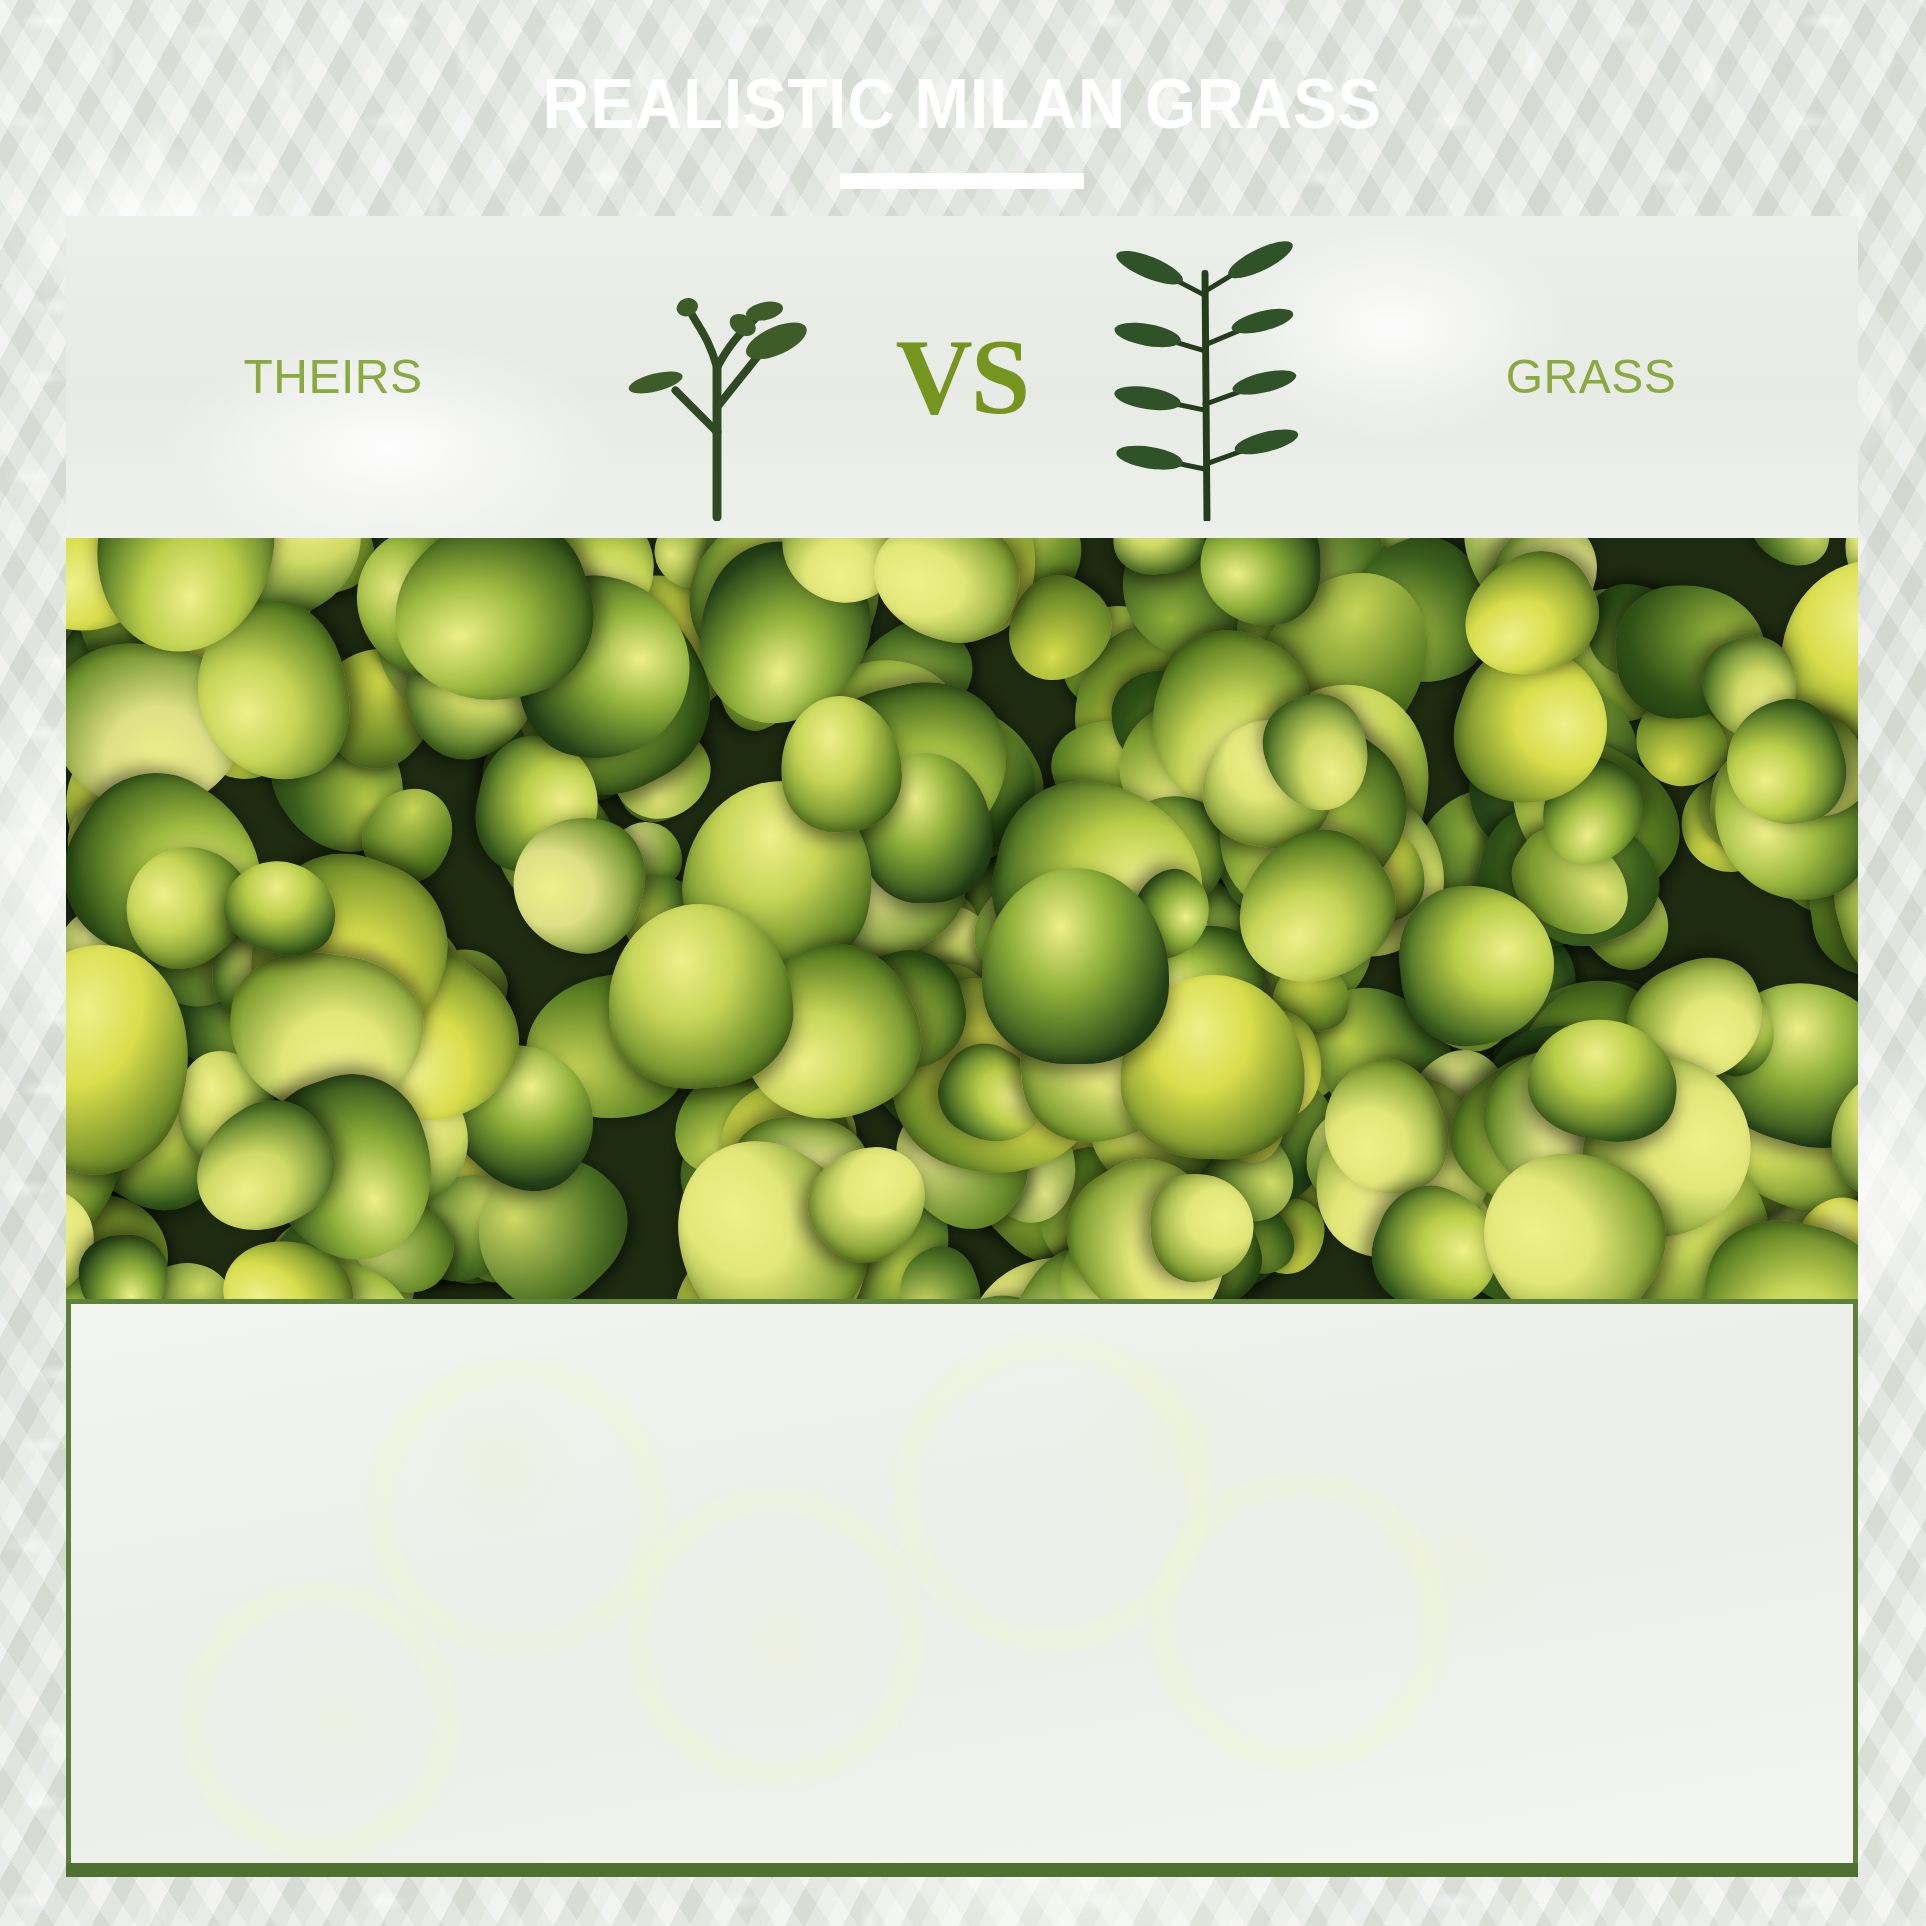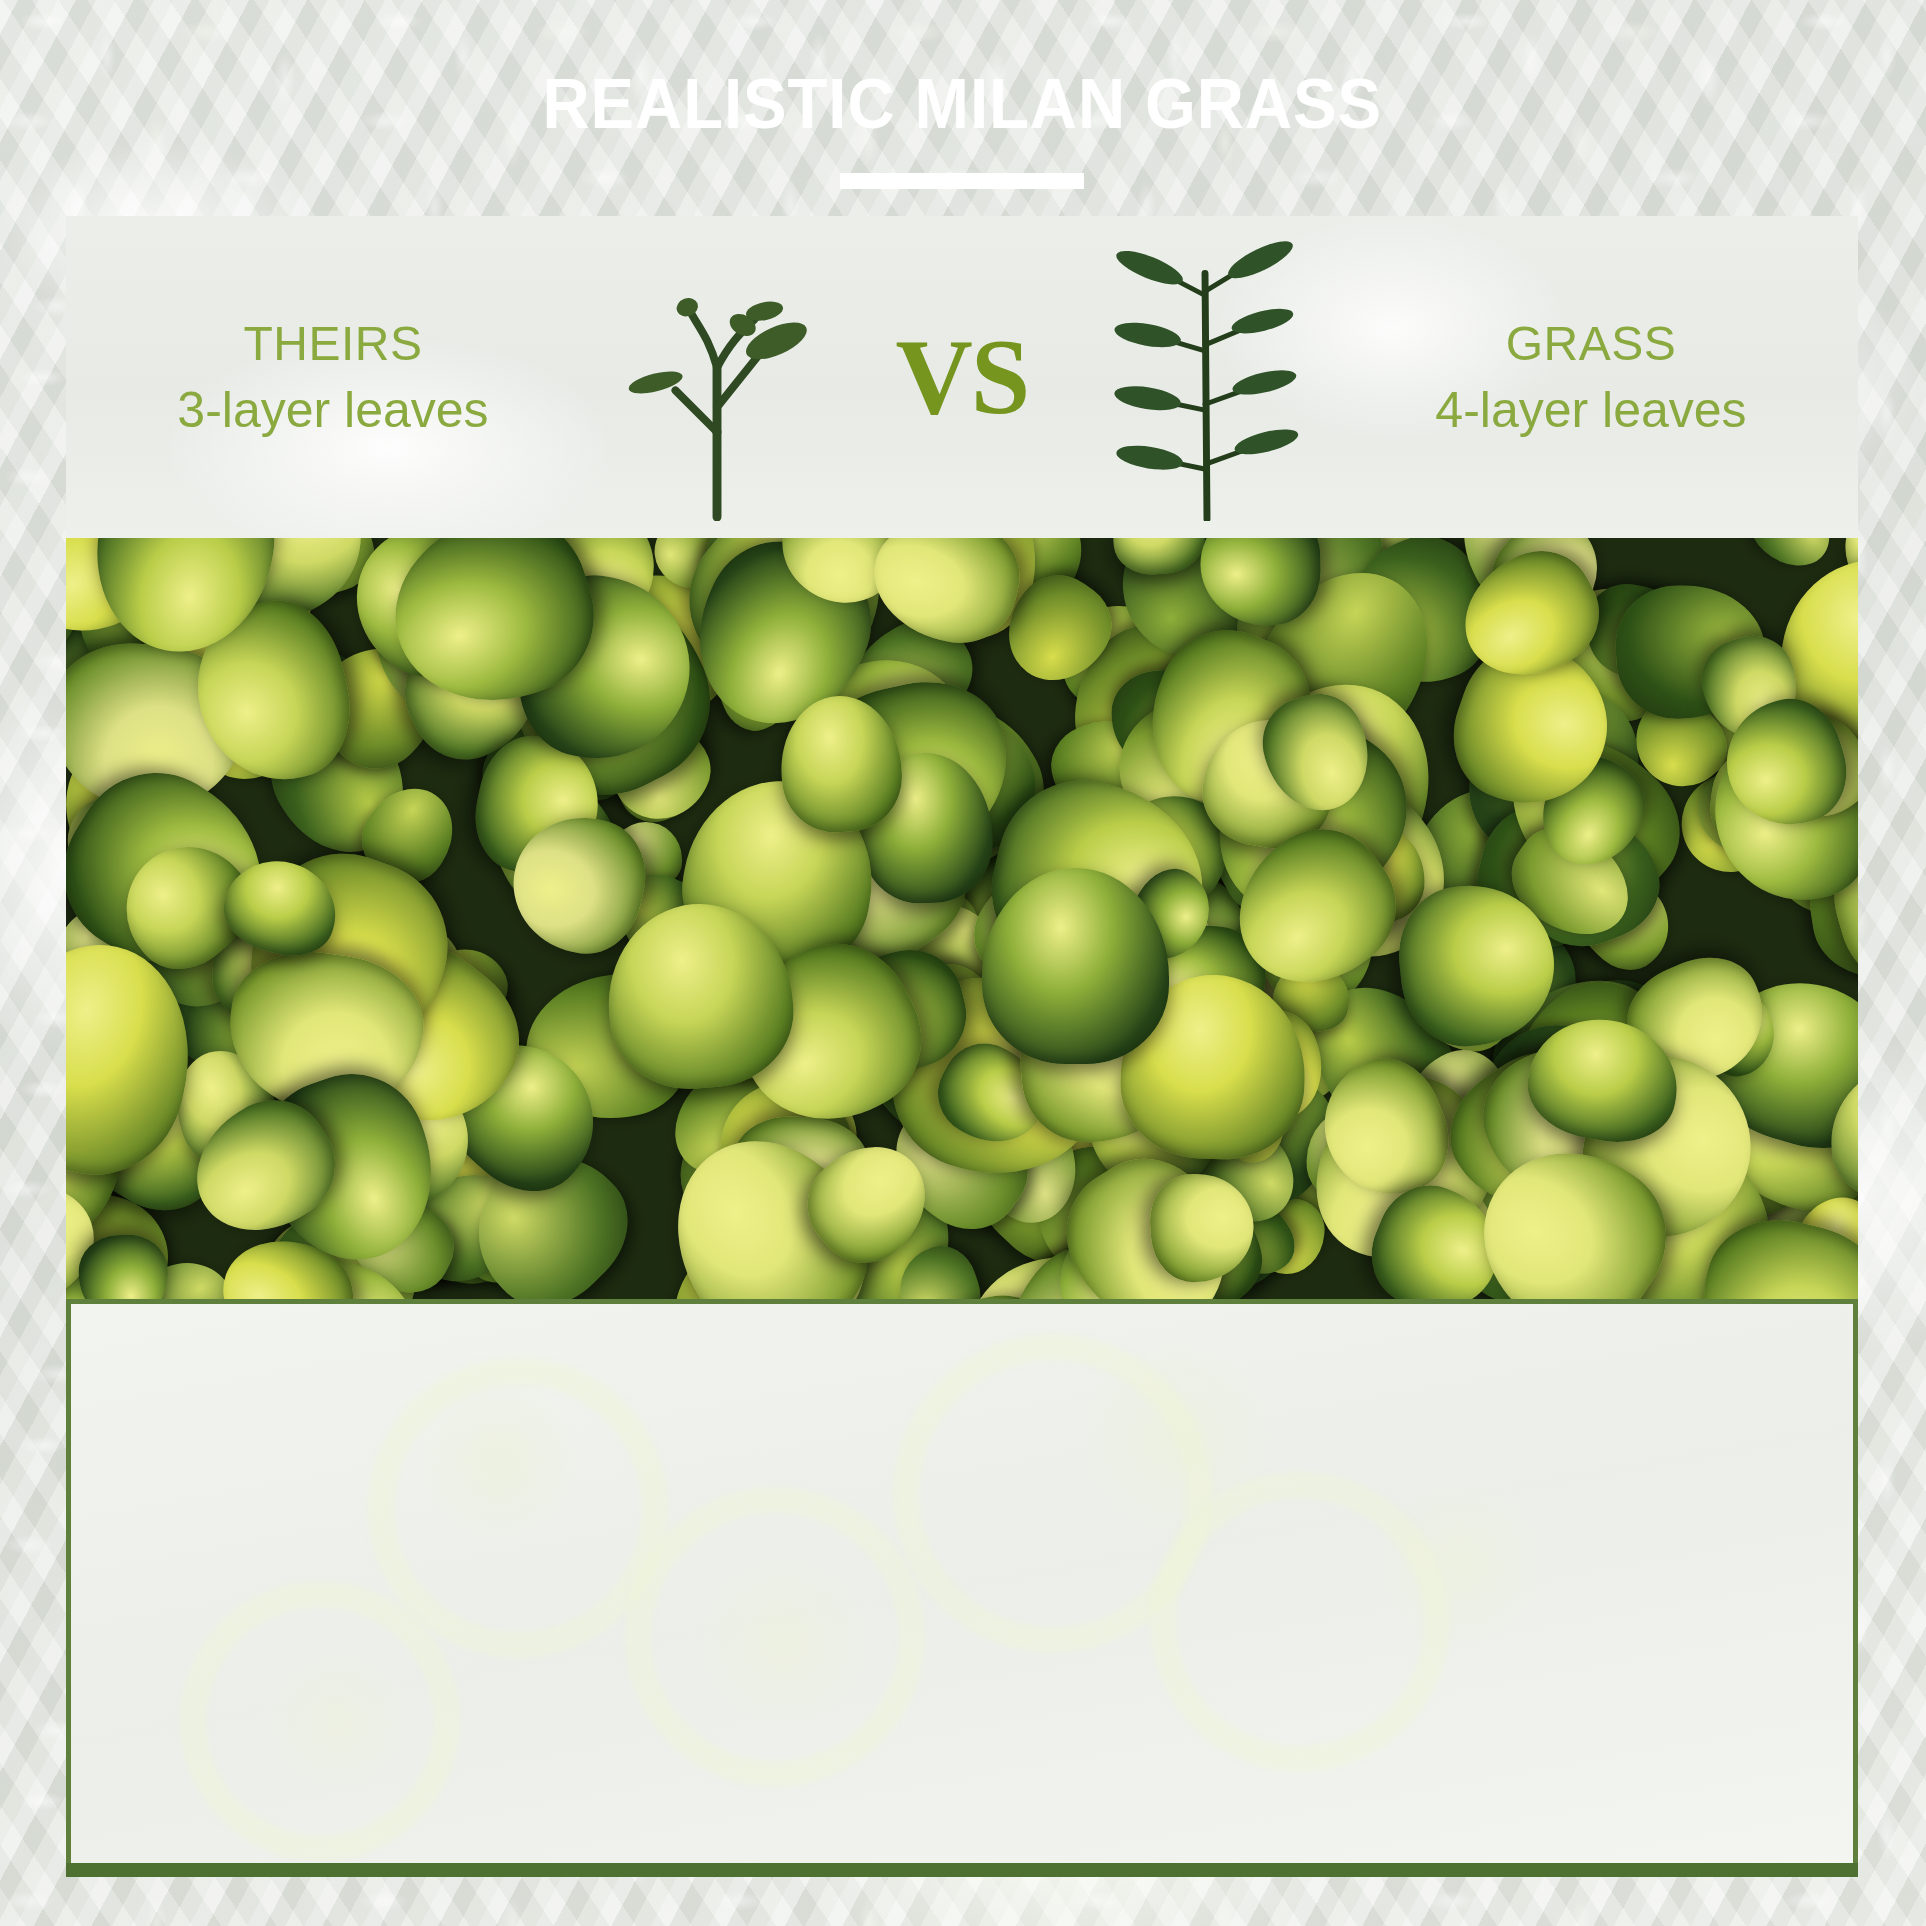--- a/index.html
+++ b/index.html
@@ -126,21 +126,20 @@
 
   <div class="header">
     <div class="header-title">REALISTIC MILAN GRASS</div>
     <div class="header-rule"></div>
   </div>
 
   <div class="compare">
 
     <div class="cmp-col cmp-theirs">
       <div class="cmp-label">THEIRS</div>
-      <div class="cmp-sub">3-layer leaves</div>
     </div>
 
     <div class="sprig">
       <svg viewBox="0 0 210 290" width="208" height="287" aria-hidden="true">
         <g fill="none" stroke="#2f4a22" stroke-linecap="round">
           <path d="M104 286 L104 200" stroke-width="9"></path>
           <path d="M104 200 L104 135" stroke-width="9"></path>
           <path d="M104 200 L62 158" stroke-width="8"></path>
           <path d="M104 175 L148 120" stroke-width="8"></path>
           <path d="M104 135 C 96 105, 84 92, 78 80" stroke-width="8"></path>
@@ -179,21 +178,20 @@
           <ellipse cx="164" cy="150" rx="33" ry="10" transform="rotate(-13 164 150)"></ellipse>
           <ellipse cx="46" cy="166" rx="34" ry="11" transform="rotate(9 46 166)"></ellipse>
           <ellipse cx="166" cy="210" rx="33" ry="10" transform="rotate(-14 166 210)"></ellipse>
           <ellipse cx="48" cy="226" rx="34" ry="11" transform="rotate(9 48 226)"></ellipse>
         </g>
       </svg>
     </div>
 
     <div class="cmp-col cmp-ours">
       <div class="cmp-label">GRASS</div>
-      <div class="cmp-sub">4-layer leaves</div>
     </div>
   </div>
 
   <div class="photo">
     <div class="leafbed" id="leafbed">
         <div class="lf" style="left: 1593px; top: 691px; width: 131px; height: 160px; transform: rotate(66deg); background: radial-gradient(at 38% 26%, rgb(216, 221, 82) 0%, rgb(110, 138, 44) 62%, rgb(30, 51, 16) 100%); box-shadow: rgba(0, 0, 0, 0.55) 0px 6px 14px;"></div>
         <div class="lf" style="left: 688px; top: 408px; width: 132px; height: 141px; transform: rotate(271deg); background: radial-gradient(at 38% 26%, rgb(159, 186, 69) 0%, rgb(47, 80, 24) 62%, rgb(30, 51, 16) 100%); box-shadow: rgba(0, 0, 0, 0.55) 0px 6px 14px;"></div>
         <div class="lf" style="left: 134px; top: -54px; width: 136px; height: 145px; transform: rotate(109deg); background: radial-gradient(at 38% 26%, rgb(143, 174, 62) 0%, rgb(39, 69, 26) 62%, rgb(30, 51, 16) 100%); box-shadow: rgba(0, 0, 0, 0.55) 0px 6px 14px;"></div>
         <div class="lf" style="left: 71px; top: 230px; width: 126px; height: 134px; transform: rotate(340deg); background: radial-gradient(at 38% 26%, rgb(216, 221, 82) 0%, rgb(110, 138, 44) 62%, rgb(30, 51, 16) 100%); box-shadow: rgba(0, 0, 0, 0.55) 0px 6px 14px;"></div>
         <div class="lf" style="left: 963px; top: 552px; width: 91px; height: 110px; transform: rotate(227deg); background: radial-gradient(at 38% 26%, rgb(207, 217, 106) 0%, rgb(79, 115, 39) 62%, rgb(30, 51, 16) 100%); box-shadow: rgba(0, 0, 0, 0.55) 0px 6px 14px;"></div>

